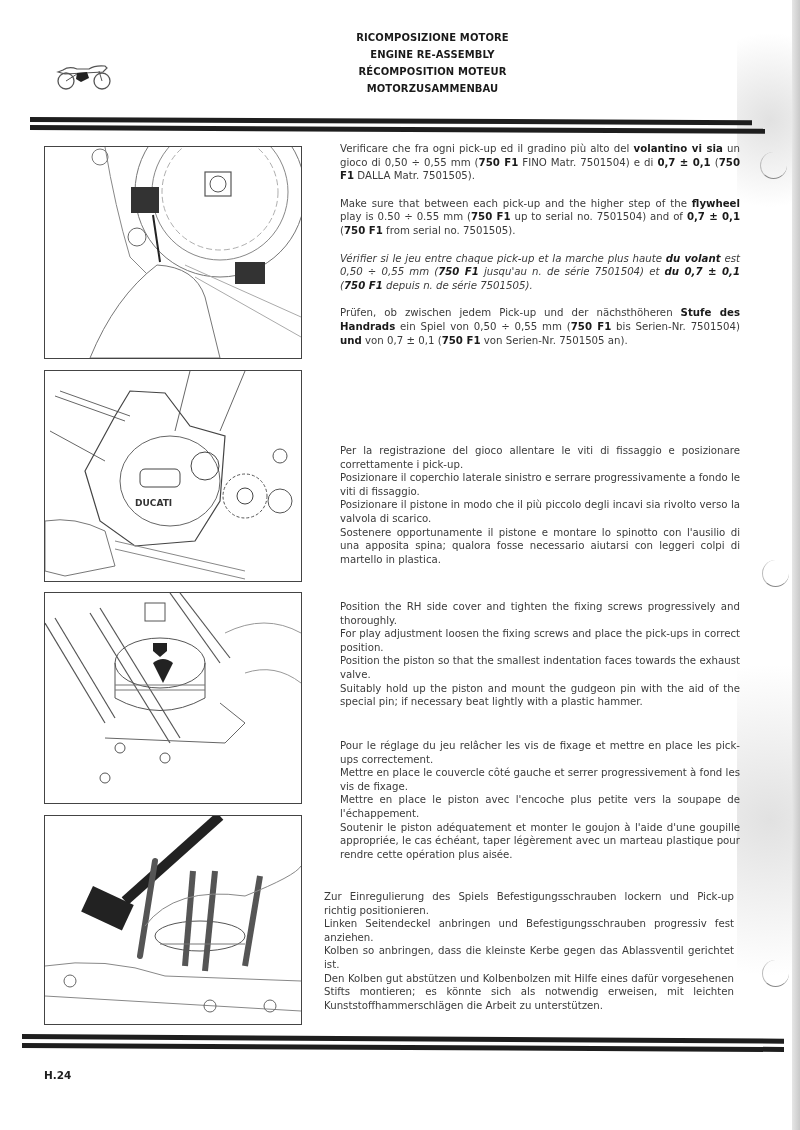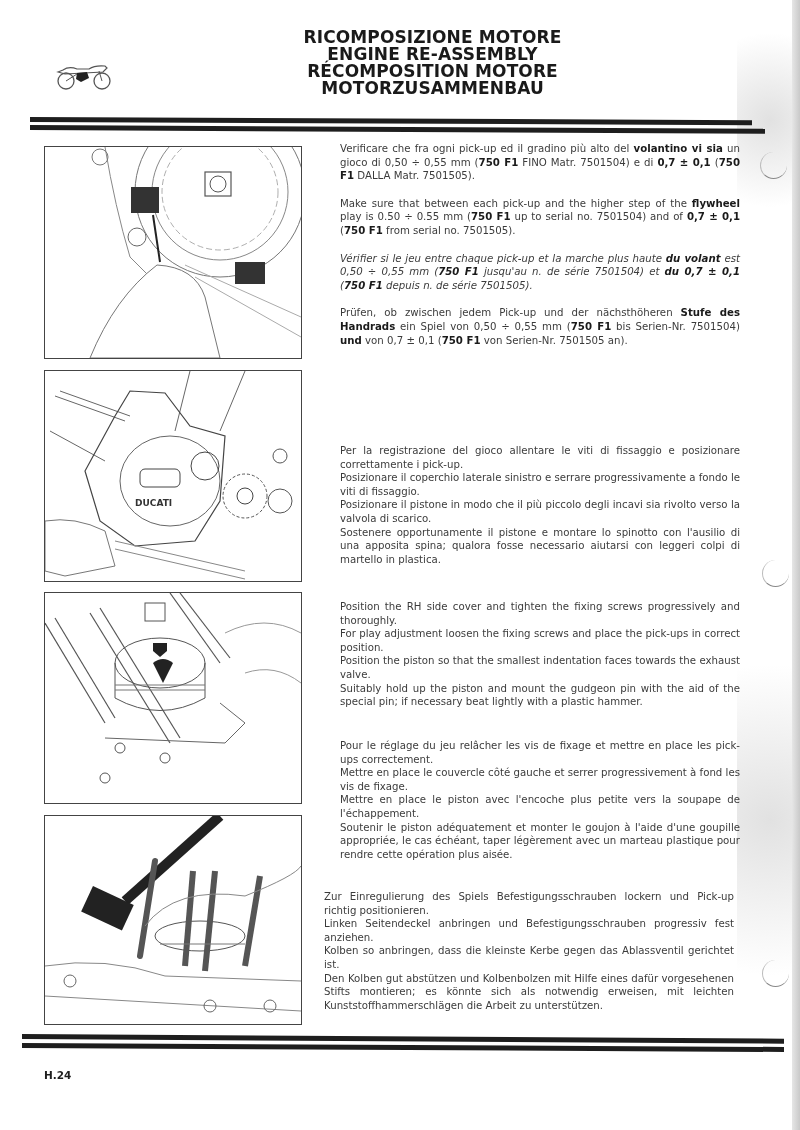--- a/index.html
+++ b/index.html
@@ -30,21 +30,21 @@
       background: radial-gradient(circle at 60% 50%, rgba(170,170,170,0.35), rgba(255,255,255,0) 70%);
     }
     .header-title {
       position: absolute;
       left: 300px;
       top: 29px;
       width: 265px;
       text-align: center;
       font-family: "DejaVu Sans", sans-serif;
       font-weight: bold;
-      font-size: 17px;
+      font-size: 10px;
       line-height: 17px;
       color: #1a1a1a;
       letter-spacing: 0.1px;
     }
     .header-title div { white-space: nowrap; }
     .logo {
       position: absolute;
       left: 55px;
       top: 60px;
       width: 58px;
@@ -111,21 +111,21 @@
     <path d="M3 12 L8 10 Q14 6 22 9 L34 9 Q40 5 50 6 L52 8 L48 12 L10 14 Z" fill="none" stroke="#555" stroke-width="1.2"></path>
     <path d="M22 13 L32 12 L34 18 L26 22 L21 19 Z" fill="#222"></path>
     <line x1="11" y1="21" x2="22" y2="14" stroke="#555" stroke-width="1"></line>
     <line x1="47" y1="21" x2="44" y2="11" stroke="#555" stroke-width="1"></line>
   </svg>
 </div>
 
 <div class="header-title">
   <div>RICOMPOSIZIONE MOTORE</div>
   <div>ENGINE RE-ASSEMBLY</div>
-  <div>RÉCOMPOSITION MOTORE</div>
+  <div>RÉCOMPOSITION MOTEUR</div>
   <div>MOTORZUSAMMENBAU</div>
 </div>
 
 <div class="rule" style="top:117px;width:722px;transform:rotate(0.25deg);transform-origin:left;"></div>
 <div class="rule" style="top:125px;width:735px;transform:rotate(0.3deg);transform-origin:left;"></div>
 
 <div class="figure" style="top:146px;height:211px;">
   <svg width="256" height="211" viewBox="0 0 256 211">
     <circle cx="175" cy="45" r="85" fill="none" stroke="#777" stroke-width="1"></circle>
     <circle cx="175" cy="45" r="68" fill="none" stroke="#888" stroke-width="1"></circle>

